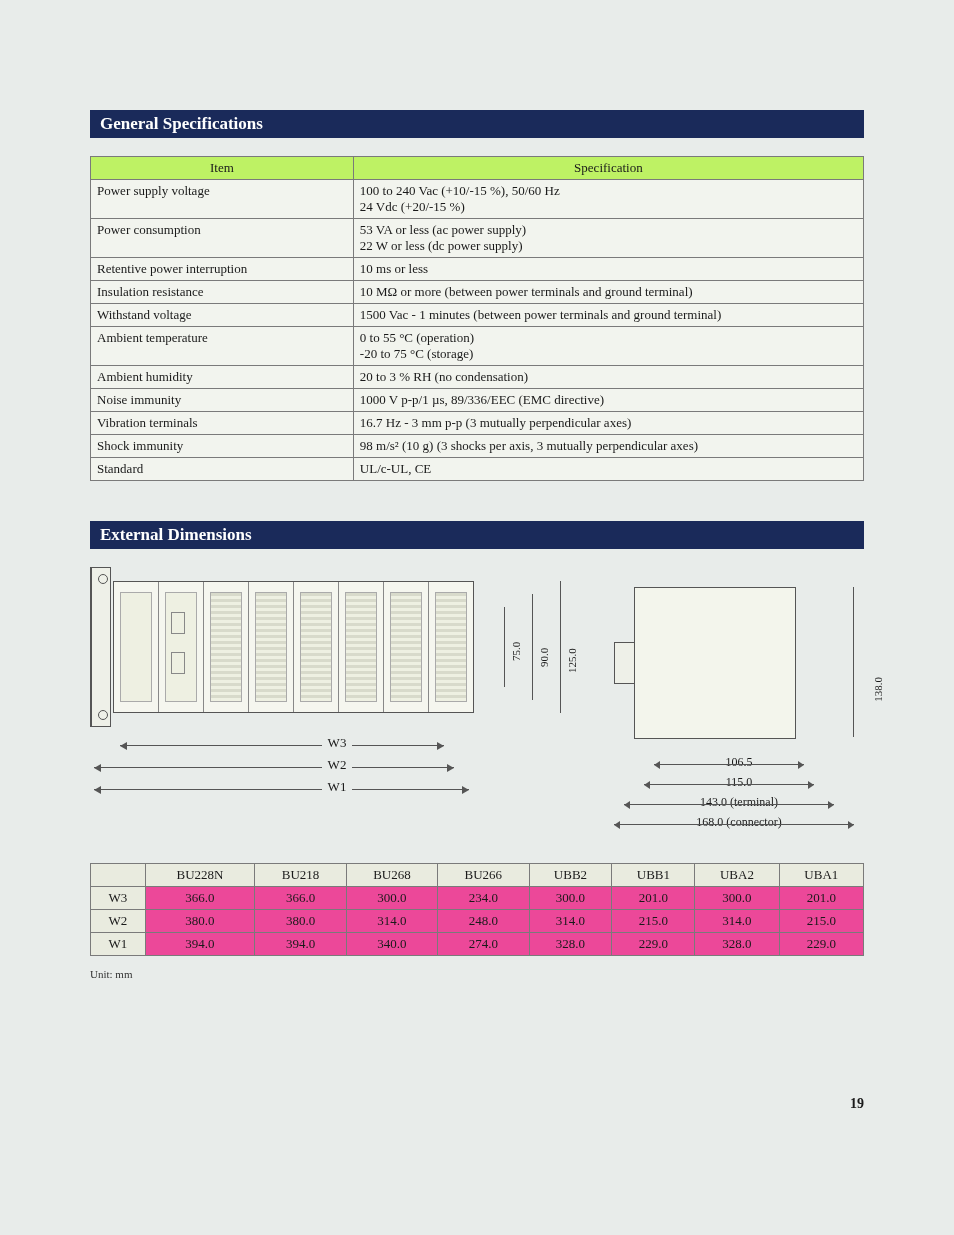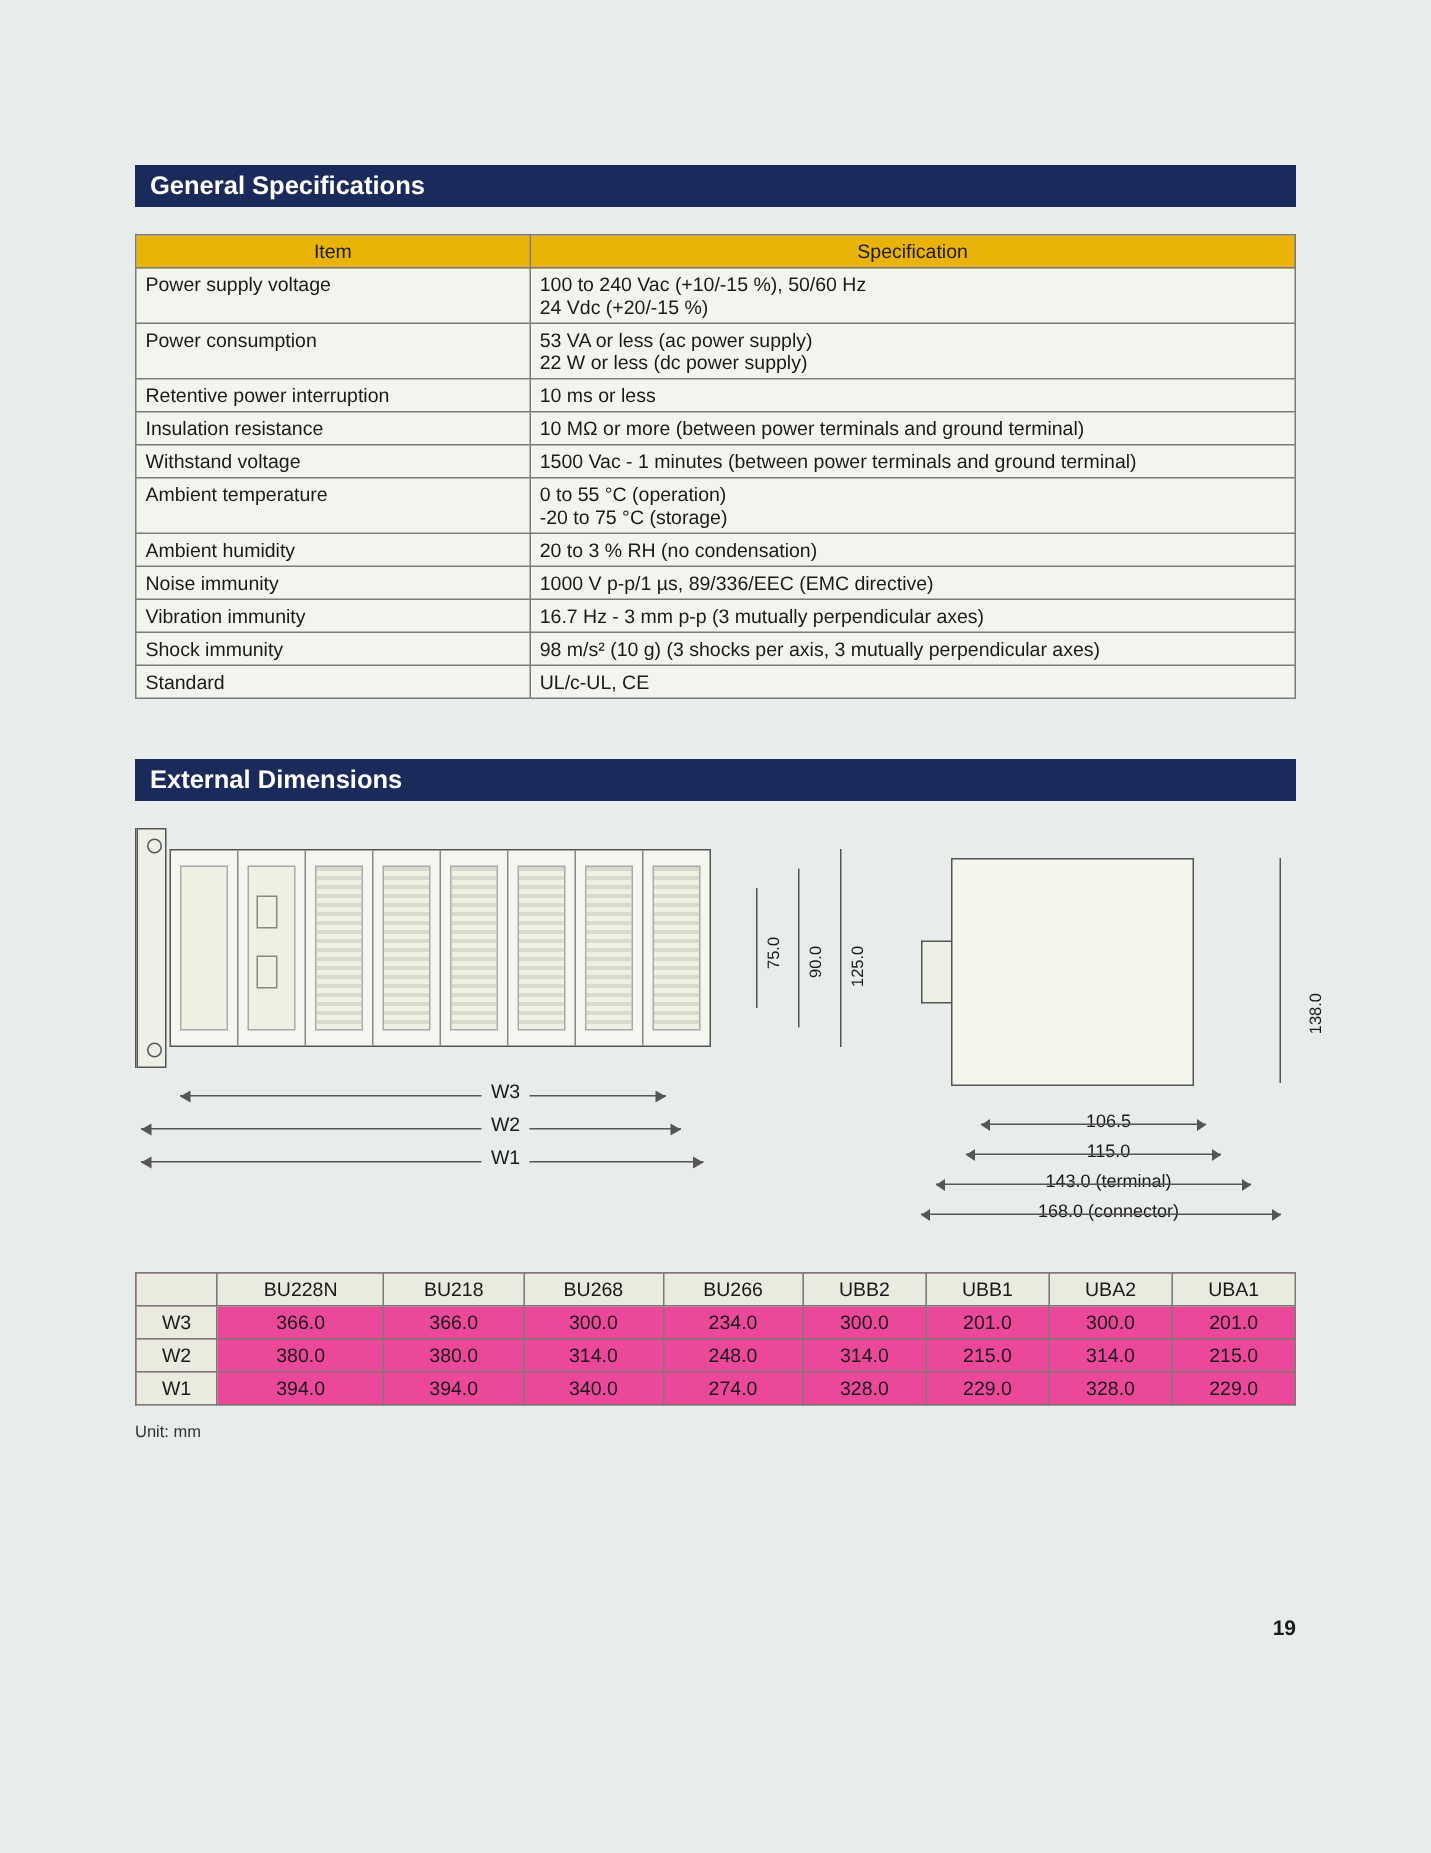--- a/index.html
+++ b/index.html
@@ -6,20 +6,21 @@
     margin: 0;
     padding: 0;
     background: #e8ecea;
     font-family: Arial, Helvetica, sans-serif;
     color: #1a1a1a;
     width: 954px;
   }
   .page {
     padding: 110px 90px 60px 90px;
     box-sizing: border-box;
+    font-family: Liberation Serif, serif;
   }
   .section-header {
     background: #1a2a5a;
     color: #fff;
     font-weight: bold;
     font-size: 17px;
     padding: 4px 10px;
     margin-bottom: 18px;
   }
   table.spec {
@@ -28,21 +29,21 @@
     font-size: 13px;
     background: #f2f4ee;
   }
   table.spec th, table.spec td {
     border: 1px solid #7a7a7a;
     padding: 3px 6px;
     text-align: left;
     vertical-align: top;
   }
   table.spec th {
-    background: #eab308;
+    background: #bef264;
     font-weight: normal;
     text-align: center;
   }
   .spec-item { width: 34%; }
   .spec-val  { width: 66%; }
 
   .dims-area {
     margin-top: 18px;
     display: flex;
     gap: 30px;
@@ -292,21 +293,21 @@
         </tr>
         <tr>
           <td>Ambient humidity</td>
           <td>20 to 3 % RH (no condensation)</td>
         </tr>
         <tr>
           <td>Noise immunity</td>
           <td>1000 V p-p/1 µs, 89/336/EEC (EMC directive)</td>
         </tr>
         <tr>
-          <td>Vibration immunity</td>
+          <td>Vibration terminals</td>
           <td>16.7 Hz - 3 mm p-p (3 mutually perpendicular axes)</td>
         </tr>
         <tr>
           <td>Shock immunity</td>
           <td>98 m/s² (10 g) (3 shocks per axis, 3 mutually perpendicular axes)</td>
         </tr>
         <tr>
           <td>Standard</td>
           <td>UL/c-UL, CE</td>
         </tr>

